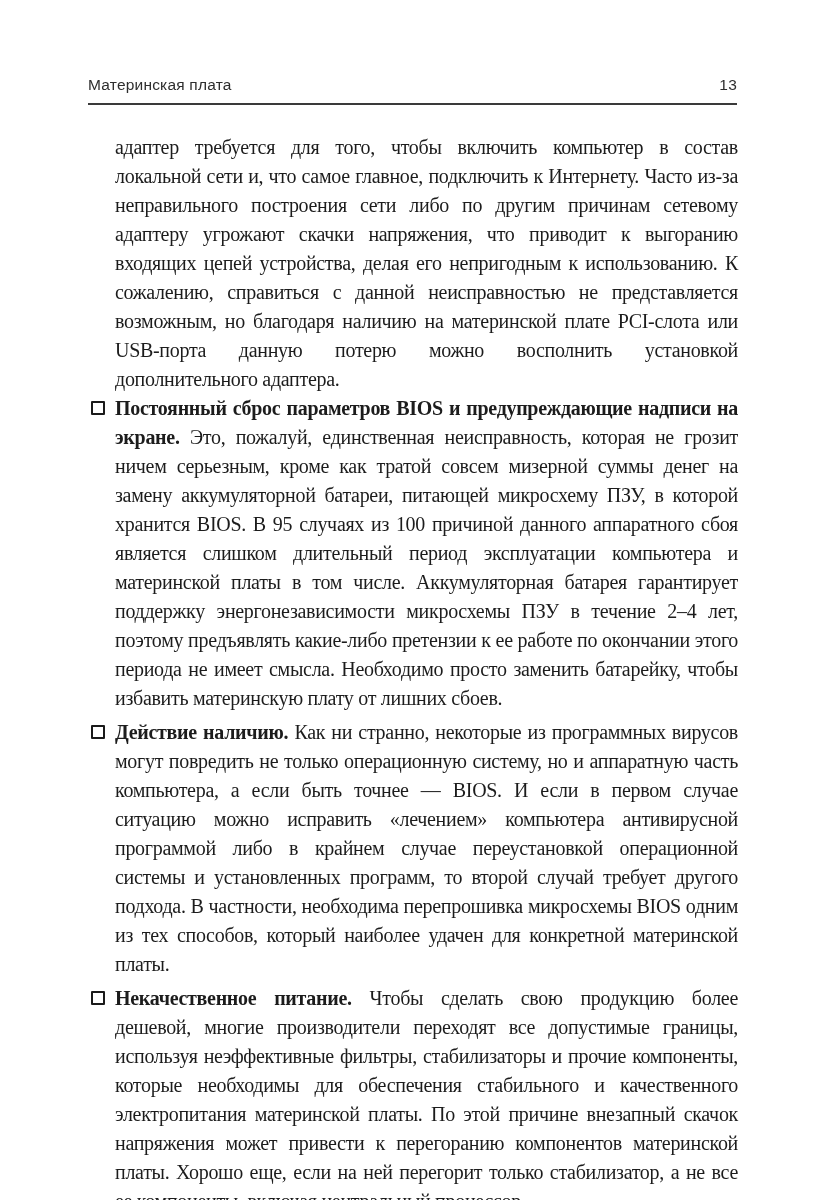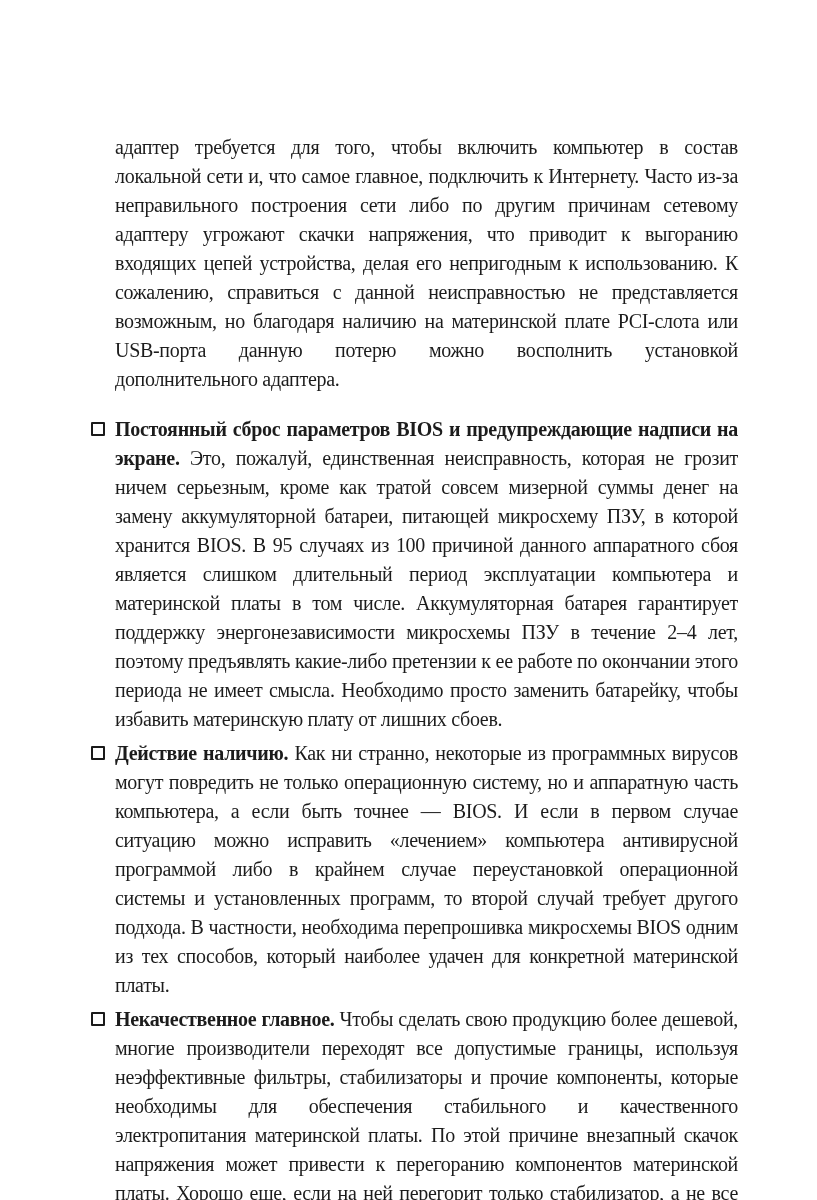--- a/index.html
+++ b/index.html
@@ -34,21 +34,21 @@
     left: 88px; top: 133px;
     width: 650px;
     font-size: 20px;
     line-height: 29px;
     letter-spacing: -0.3px;
     text-align: justify;
     hyphens: auto;
     -webkit-hyphens: auto;
   }
   .intro {
-    margin: 0 0 21px 27px;
+    margin: 0 0 0 27px;
   }
   .list-item {
     position: relative;
     padding-left: 27px;
     margin: 0 0 5px 0;
   }
   .square-bullet {
     position: absolute;
     left: 3px; top: 7px;
     width: 10px; height: 10px;
@@ -56,38 +56,42 @@
     border-radius: 1px;
     background: #ffffff;
   }
   .lead { font-weight: bold; }
 </style>
 </head>
 <body>
 
 <div class="page">
 
+  <div class="running-header">
+    <span>Материнская плата</span>
+    <span>13</span>
+  </div>
 
   <div class="body-text">
 
     <p class="intro">адаптер требуется для того, чтобы включить компьютер в состав локальной сети и, что самое главное, подключить к Интернету. Часто из-за неправильного построения сети либо по другим причинам сетевому адаптеру угрожают скачки напряжения, что приводит к выгоранию входящих цепей устройства, делая его непригодным к использованию. К сожалению, справиться с данной неисправностью не представляется возможным, но благодаря наличию на материнской плате PCI-слота или USB-порта данную потерю можно восполнить установкой дополнительного адаптера.</p>
 
     <div class="list-item">
       <span class="square-bullet"></span>
       <span class="lead">Постоянный сброс параметров BIOS и предупреждающие надписи на экране.</span>
       <span>Это, пожалуй, единственная неисправность, которая не грозит ничем серьезным, кроме как тратой совсем мизерной суммы денег на замену аккумуляторной батареи, питающей микросхему ПЗУ, в которой хранится BIOS. В 95 случаях из 100 причиной данного аппаратного сбоя является слишком длительный период эксплуатации компьютера и материнской платы в том числе. Аккумуляторная батарея гарантирует поддержку энергонезависимости микросхемы ПЗУ в течение 2–4 лет, поэтому предъявлять какие-либо претензии к ее работе по окончании этого периода не имеет смысла. Необходимо просто заменить батарейку, чтобы избавить материнскую плату от лишних сбоев.</span>
     </div>
 
     <div class="list-item">
       <span class="square-bullet"></span>
       <span class="lead">Действие наличию.</span>
       <span>Как ни странно, некоторые из программных вирусов могут повредить не только операционную систему, но и аппаратную часть компьютера, а если быть точнее — BIOS. И если в первом случае ситуацию можно исправить «лечением» компьютера антивирусной программой либо в крайнем случае переустановкой операционной системы и установленных программ, то второй случай требует другого подхода. В частности, необходима перепрошивка микросхемы BIOS одним из тех способов, который наиболее удачен для конкретной материнской платы.</span>
     </div>
 
     <div class="list-item">
       <span class="square-bullet"></span>
-      <span class="lead">Некачественное главное.</span>
+      <span class="lead">Некачественное питание.</span>
       <span>Чтобы сделать свою продукцию более дешевой, многие производители переходят все допустимые границы, используя неэффективные фильтры, стабилизаторы и прочие компоненты, которые необходимы для обеспечения стабильного и качественного электропитания материнской платы. По этой причине внезапный скачок напряжения может привести к перегоранию компонентов материнской платы. Хорошо еще, если на ней перегорит только стабилизатор, а не все ее компоненты, включая центральный процессор.</span>
     </div>
 
   </div>
 
 </div>
 
 </body></html>

